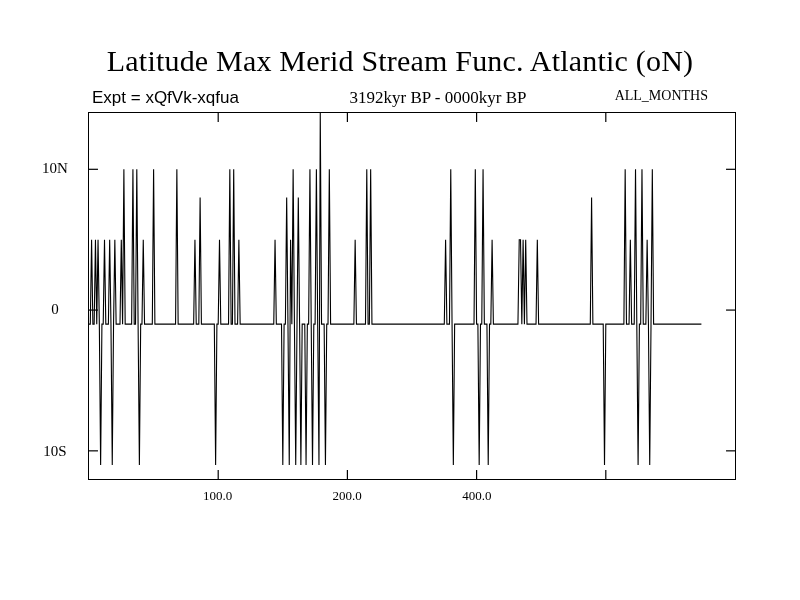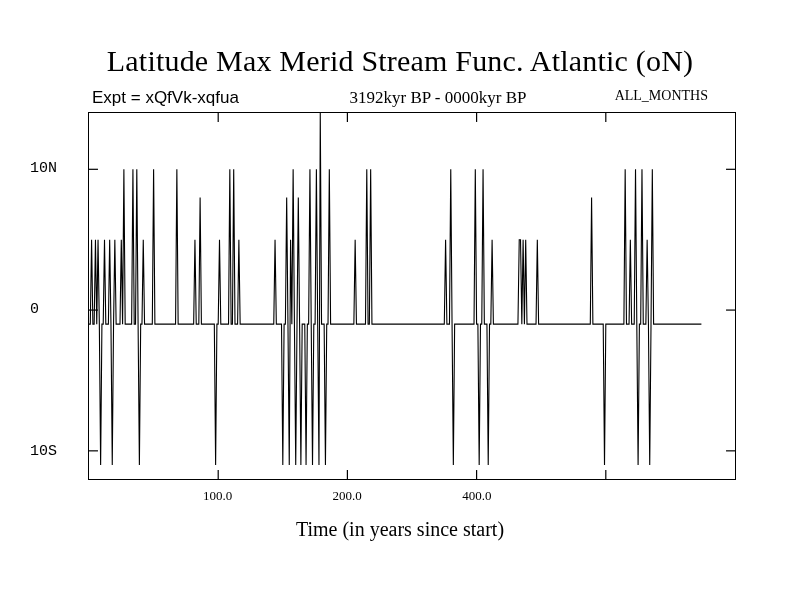--- a/index.html
+++ b/index.html
@@ -68,22 +68,22 @@
     overflow: hidden;
   }
   #plot-svg {
     display: block;
     width: 100%;
     height: 100%;
   }
   .ytick-label {
     position: absolute;
     font-size: 15px;
-    font-family: Liberation Mono, monospace;
-    text-align: left;
+    font-family: Liberation Serif, serif;
+    text-align: center;
     white-space: nowrap;
   }
   .xtick-label {
     position: absolute;
     font-size: 13px;
     font-family: "Liberation Serif", serif;
     text-align: center;
     white-space: nowrap;
   }
   #xaxis-title {
@@ -120,21 +120,20 @@
         <line x1="129.6" x2="129.6" y1="0" y2="9" stroke="#000" stroke-width="1.2" vector-effect="non-scaling-stroke"></line>
         <line x1="259.2" x2="259.2" y1="368" y2="359" stroke="#000" stroke-width="1.2" vector-effect="non-scaling-stroke"></line>
         <line x1="259.2" x2="259.2" y1="0" y2="9" stroke="#000" stroke-width="1.2" vector-effect="non-scaling-stroke"></line>
         <line x1="388.8" x2="388.8" y1="368" y2="359" stroke="#000" stroke-width="1.2" vector-effect="non-scaling-stroke"></line>
         <line x1="388.8" x2="388.8" y1="0" y2="9" stroke="#000" stroke-width="1.2" vector-effect="non-scaling-stroke"></line>
         <line x1="518.4" x2="518.4" y1="368" y2="359" stroke="#000" stroke-width="1.2" vector-effect="non-scaling-stroke"></line>
         <line x1="518.4" x2="518.4" y1="0" y2="9" stroke="#000" stroke-width="1.2" vector-effect="non-scaling-stroke"></line>
       </svg>
   </div>
 
-  <div id="xaxis-title">Time (in years since start)</div>
 
 <div class="ytick-label" style="left: 30px; width: 50px; top: 442.692px;">10S</div>
     <div class="ytick-label" style="left: 30px; width: 50px; top: 301.154px;">0</div>
     <div class="ytick-label" style="left: 30px; width: 50px; top: 159.615px;">10N</div>
     <div class="xtick-label" style="width: 100px; left: 167.6px; top: 488px;">100.0</div>
     <div class="xtick-label" style="width: 100px; left: 297.2px; top: 488px;">200.0</div>
     <div class="xtick-label" style="width: 100px; left: 426.8px; top: 488px;">400.0</div>
   </div>
 
 </body></html>

